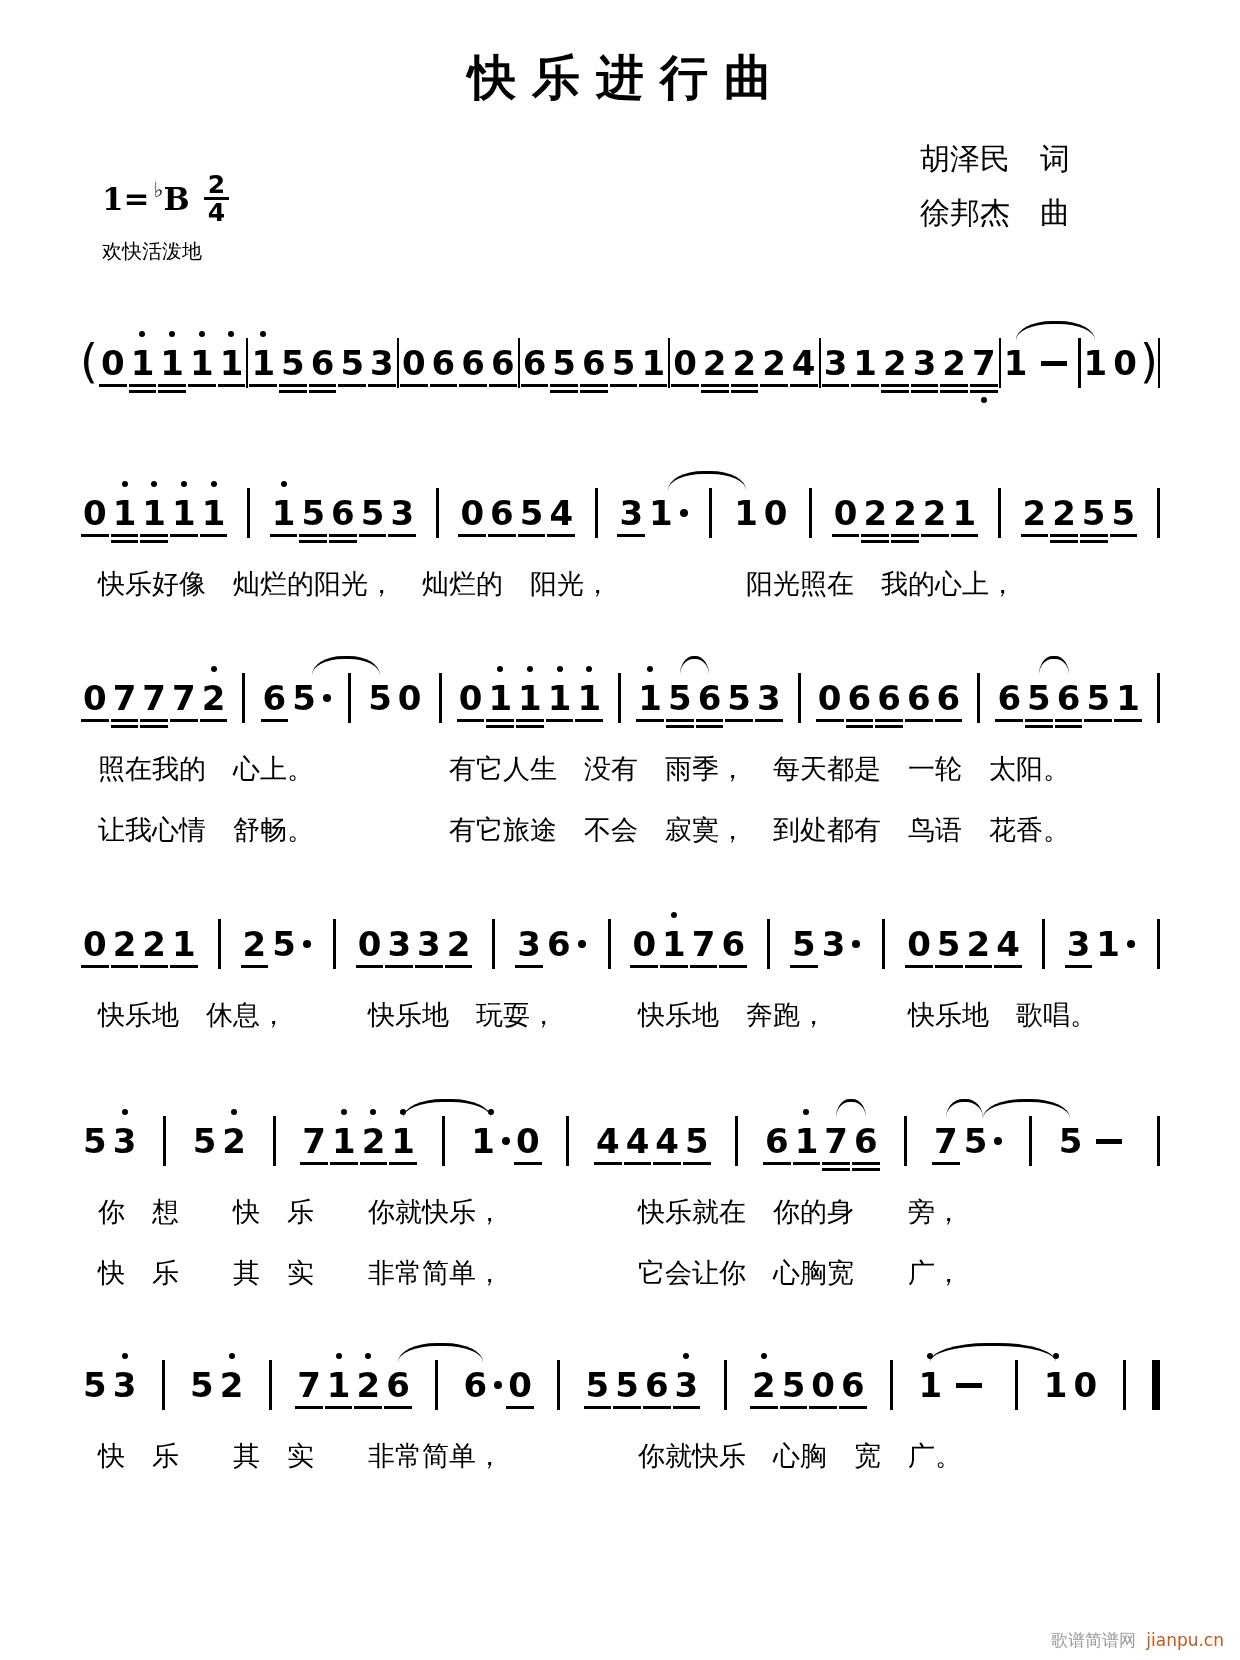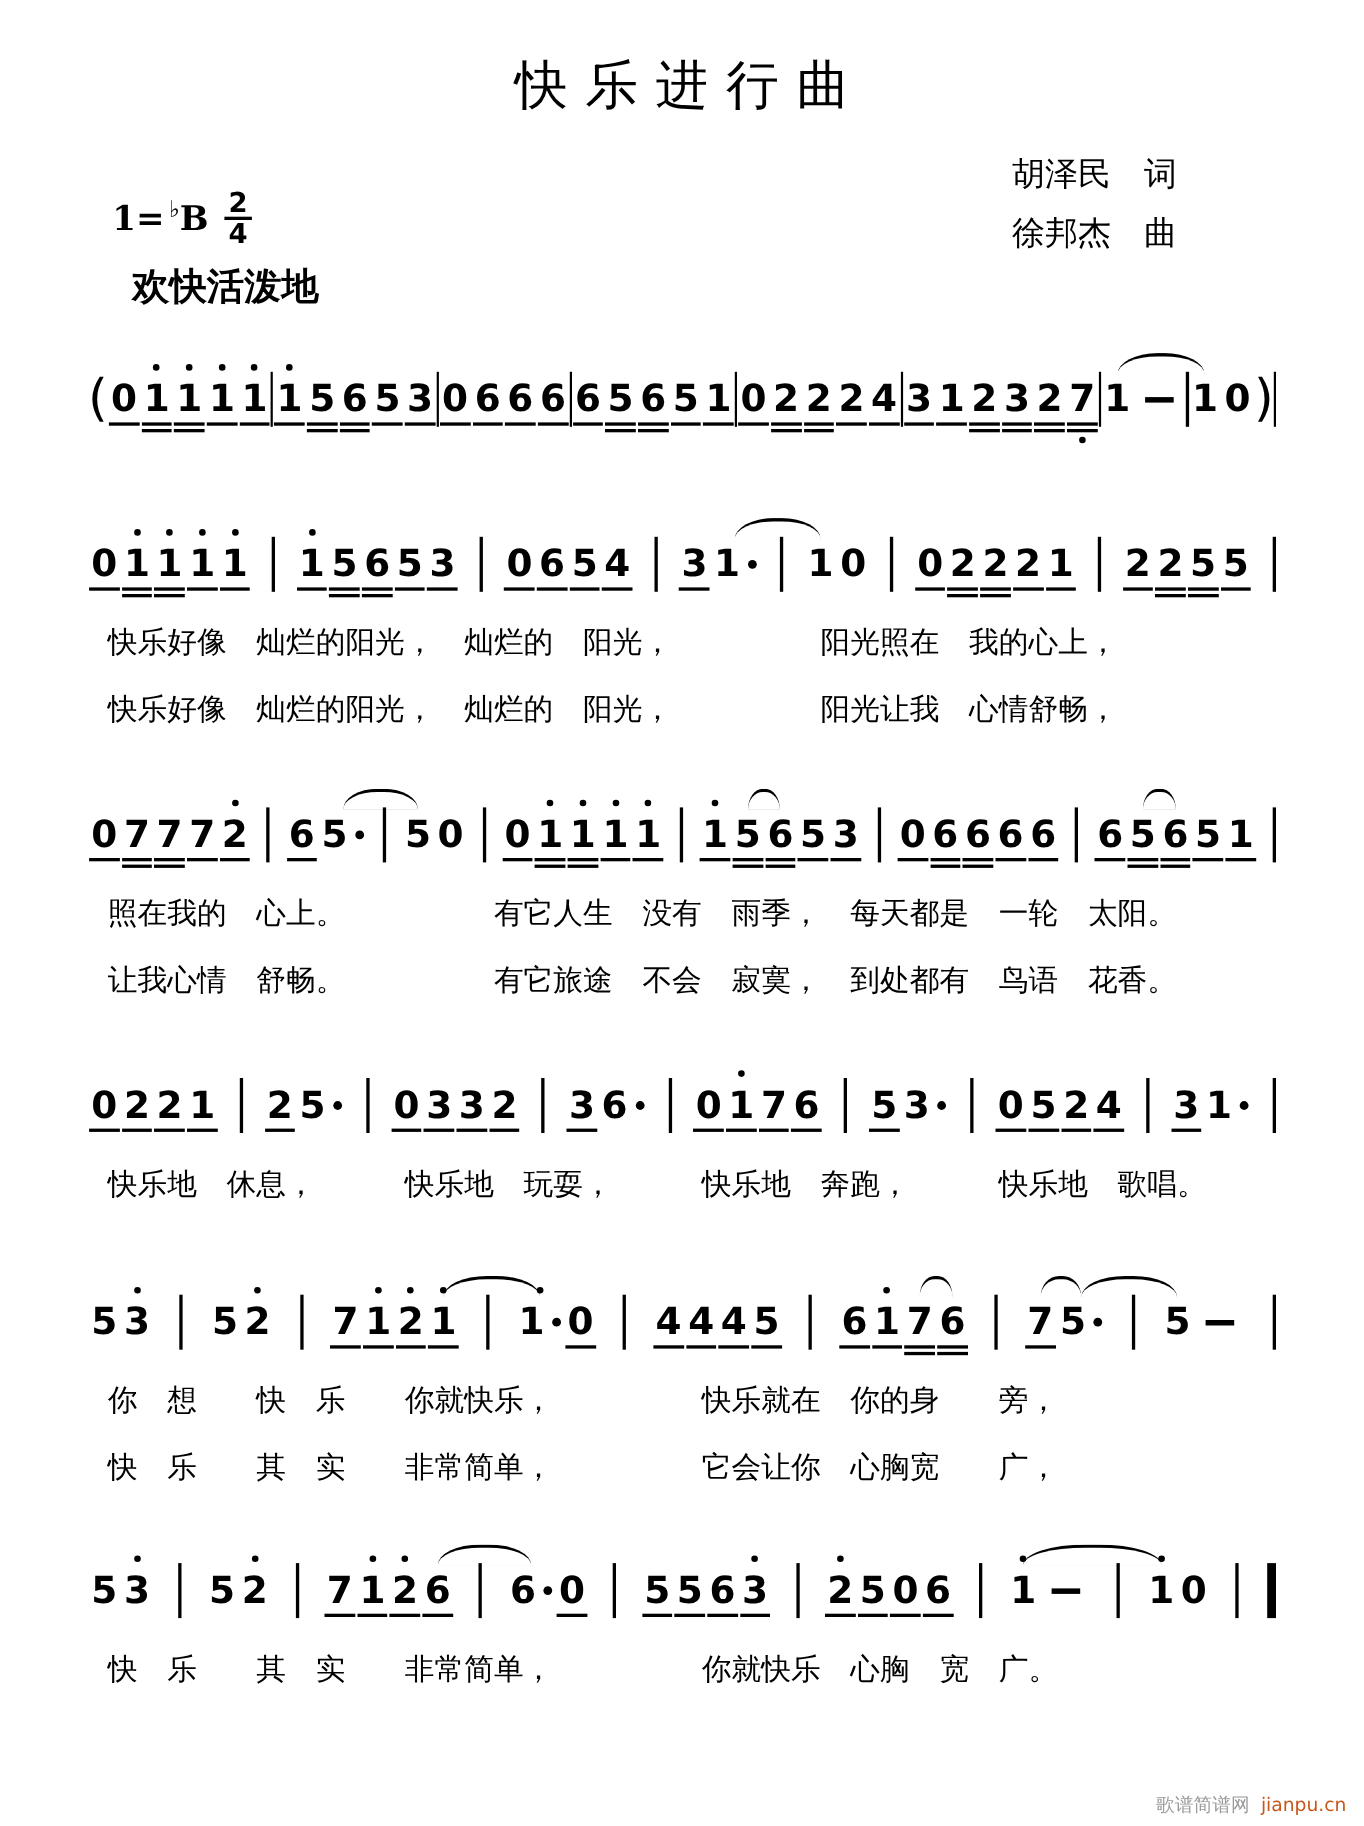--- a/index.html
+++ b/index.html
@@ -4,33 +4,33 @@
 <style>
   html,body{margin:0;padding:0;}
   body{
     width:1240px;height:1660px;position:relative;overflow:hidden;
     background:#ffffff;color:#000;
     font-family:"Liberation Serif", serif;
   }
   
   .header{position:relative;height:300px;}
   .title{
-    text-align:center;padding-top:46px;font-size:48px;font-weight:400;
+    text-align:center;padding-top:46px;font-size:48px;font-weight:700;
     letter-spacing:16px;text-indent:16px;
   }
   .credits{position:absolute;right:170px;top:132px;font-size:30px;line-height:54px;margin-left:16px;}
   .keysig{
     position:absolute;left:102px;top:172px;font-size:31px;font-weight:700;
     display:flex;align-items:center;font-family:"DejaVu Serif", serif;
   }
   .keysig .flat{font-size:21px;display:inline-block;transform:translateY(-9px);font-weight:400;margin-left:4px;}
   .frac{display:inline-flex;flex-direction:column;align-items:center;margin-left:14px;font-size:25px;line-height:25px;font-family:"DejaVu Sans",sans-serif;}
   .frac .fn{border-bottom:3px solid #000;padding:0 4px;}
   .frac .fd{padding:0 4px;}
-  .tempo{position:absolute;left:120px;top:238px;font-size:34px;font-weight:bold;}
+  .tempo{position:absolute;left:102px;top:238px;font-size:20px;}
   
   #score{padding:0 80px;}
   .mline{position:relative;}
   .notes-row{
     display:flex;justify-content:space-between;align-items:center;
     position:relative;height:58px;padding-top:20px;margin-bottom:4px;
   }
   .measure{display:inline-flex;align-items:center;}
   .tok{
     position:relative;display:inline-flex;align-items:center;justify-content:center;
@@ -402,21 +402,20 @@
             <span class="u l2"></span>
           </span>
           <span class="tok">
             <span class="num">5</span>
             <span class="u l1"></span>
           </span>
         </span>
         <span class="bar"></span>
       </div>
       <div class="lyric">快乐好像　灿烂的阳光，　灿烂的　阳光，　　　　　阳光照在　我的心上，</div>
-      <div class="lyric">快乐好像　灿烂的阳光，　灿烂的　阳光，　　　　　阳光让我　心情舒畅，</div>
       <div class="arc" style="left: 588.445px; width: 77.5156px; top: 7px;"></div>
     </div>
     <div class="mline l3">
       <div class="notes-row">
         <span class="measure">
           <span class="tok">
             <span class="num">0</span>
             <span class="u l1"></span>
           </span>
           <span class="tok">

